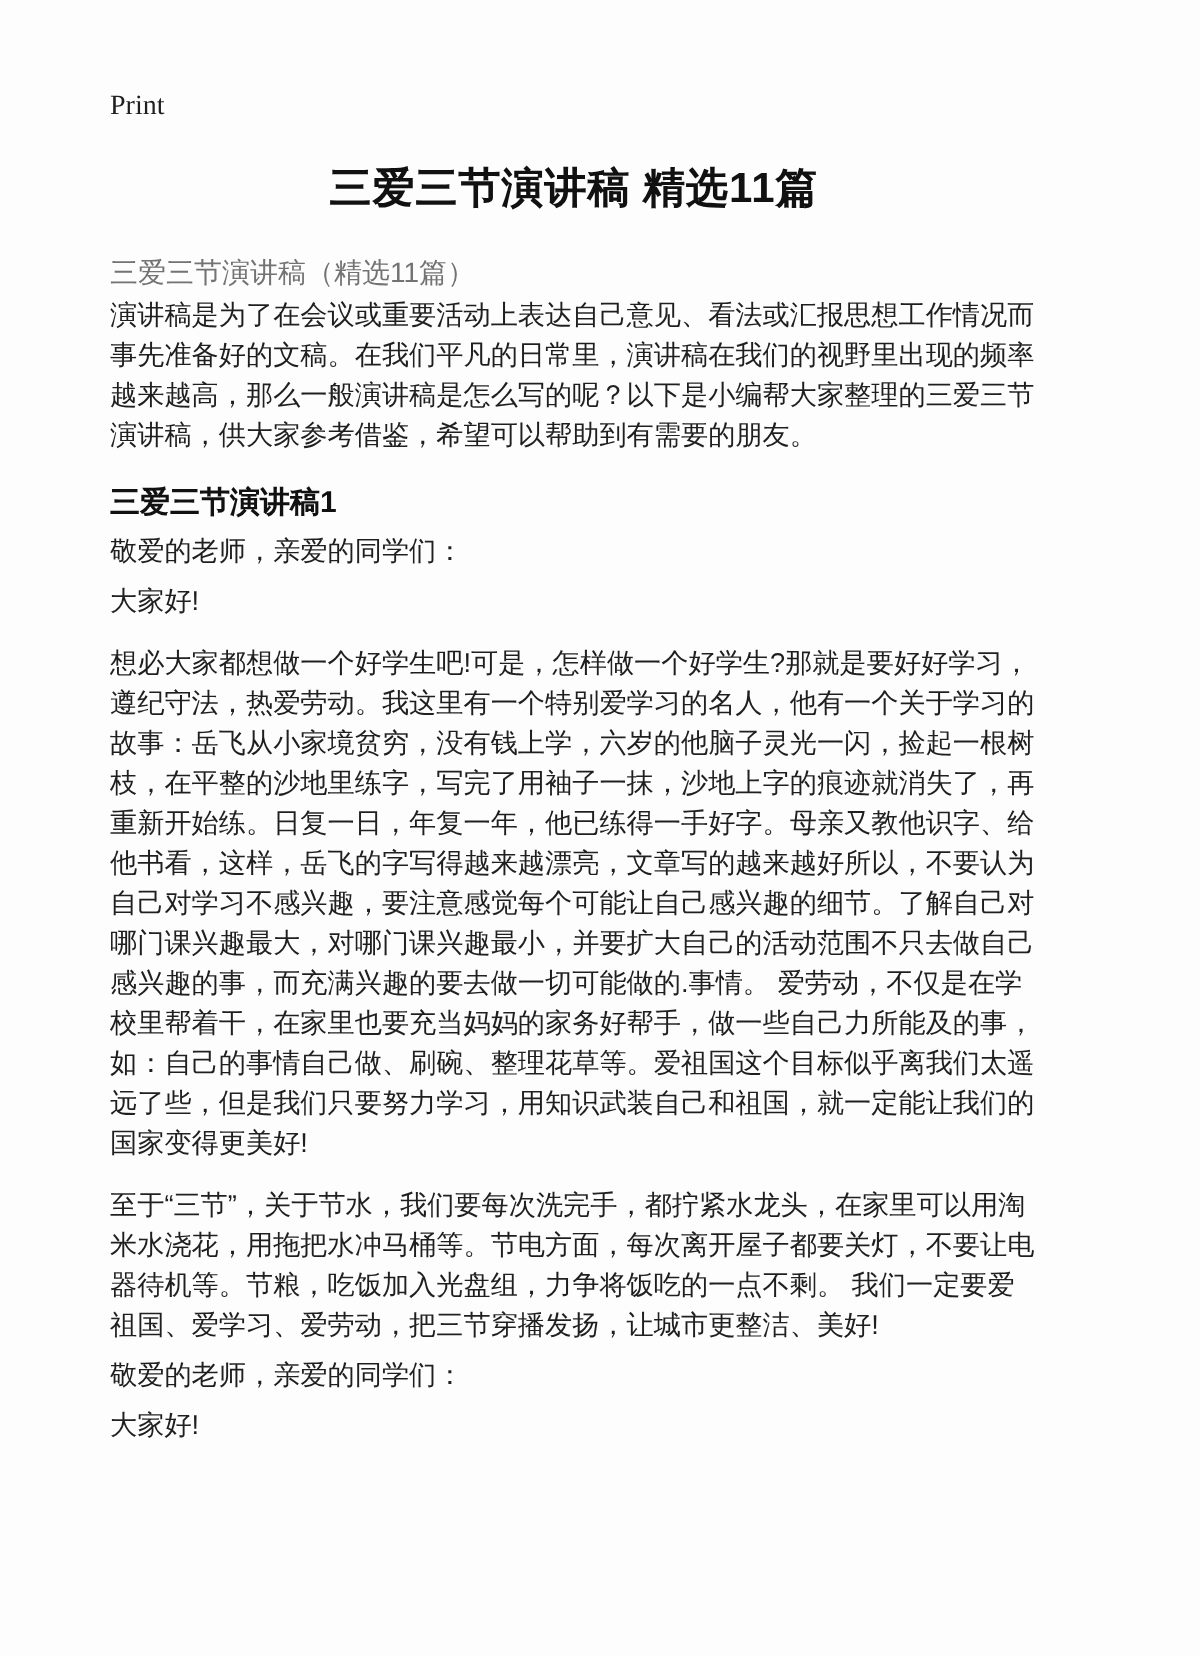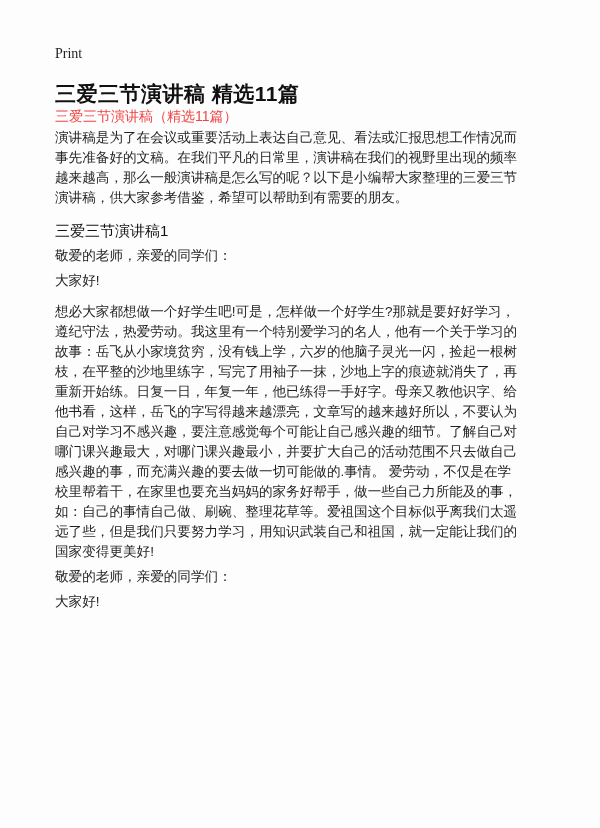--- a/index.html
+++ b/index.html
@@ -19,43 +19,45 @@
   }
   .print-link {
     font-family: "Liberation Serif", serif;
     font-size: 14px;
     color: #1f1f1f;
     display: inline-block;
     cursor: pointer;
   }
   h1.doc-title {
     margin: 18px 0 0 0;
+    text-align: center;
     font-size: 21px;
     font-weight: bold;
     color: #111;
     letter-spacing: 0.5px;
   }
   .doc-subtitle {
+    margin-top: 20px;
     font-size: 14px;
-    color: #ef4444;
+    color: #737373;
   }
   .para {
     margin: 11px 0 0 0;
     font-size: 13.6px;
     line-height: 20px;
     text-align: left;
     word-break: break-all;
     line-break: anywhere;
     color: #1f1f1f;
   }
   .intro { margin-top: 2px; }
   .section-heading {
     margin: 14px 0 0 0;
     font-size: 15px;
-    font-weight: normal;
+    font-weight: bold;
     color: #111;
   }
   .greeting, .single-line { margin-top: 5px; }
 </style>
 </head>
 <body>
 
 <div class="page">
 
   <span class="print-link">Print</span>
@@ -65,20 +67,21 @@
   <div class="doc-subtitle">三爱三节演讲稿（精选11篇）</div>
 
   <p class="para intro">演讲稿是为了在会议或重要活动上表达自己意见、看法或汇报思想工作情况而事先准备好的文稿。在我们平凡的日常里，演讲稿在我们的视野里出现的频率越来越高，那么一般演讲稿是怎么写的呢？以下是小编帮大家整理的三爱三节演讲稿，供大家参考借鉴，希望可以帮助到有需要的朋友。</p>
 
   
   <div class="section">
     <div class="section-heading">三爱三节演讲稿1</div>
     <p class="para greeting">敬爱的老师，亲爱的同学们：</p>
     <p class="para single-line">大家好!</p>
     <p class="para">想必大家都想做一个好学生吧!可是，怎样做一个好学生?那就是要好好学习，遵纪守法，热爱劳动。我这里有一个特别爱学习的名人，他有一个关于学习的故事：岳飞从小家境贫穷，没有钱上学，六岁的他脑子灵光一闪，捡起一根树枝，在平整的沙地里练字，写完了用袖子一抹，沙地上字的痕迹就消失了，再重新开始练。日复一日，年复一年，他已练得一手好字。母亲又教他识字、给他书看，这样，岳飞的字写得越来越漂亮，文章写的越来越好所以，不要认为自己对学习不感兴趣，要注意感觉每个可能让自己感兴趣的细节。了解自己对哪门课兴趣最大，对哪门课兴趣最小，并要扩大自己的活动范围不只去做自己感兴趣的事，而充满兴趣的要去做一切可能做的.事情。 爱劳动，不仅是在学校里帮着干，在家里也要充当妈妈的家务好帮手，做一些自己力所能及的事，如：自己的事情自己做、刷碗、整理花草等。爱祖国这个目标似乎离我们太遥远了些，但是我们只要努力学习，用知识武装自己和祖国，就一定能让我们的国家变得更美好!</p>
+    <p class="para">至于“三节”，关于节水，我们要每次洗完手，都拧紧水龙头，在家里可以用淘米水浇花，用拖把水冲马桶等。节电方面，每次离开屋子都要关灯，不要让电器待机等。节粮，吃饭加入光盘组，力争将饭吃的一点不剩。 我们一定要爱祖国、爱学习、爱劳动，把三节穿播发扬，让城市更整洁、美好!</p>
   </div>
 
   
   <div class="section">
     <p class="para greeting">敬爱的老师，亲爱的同学们：</p>
     <p class="para single-line">大家好!</p>
   </div>
 
 </div>
 

